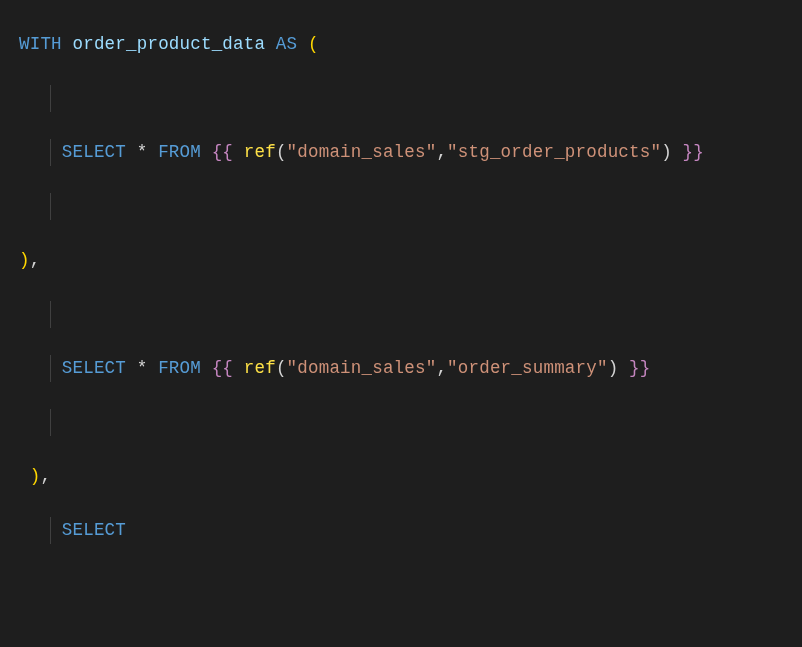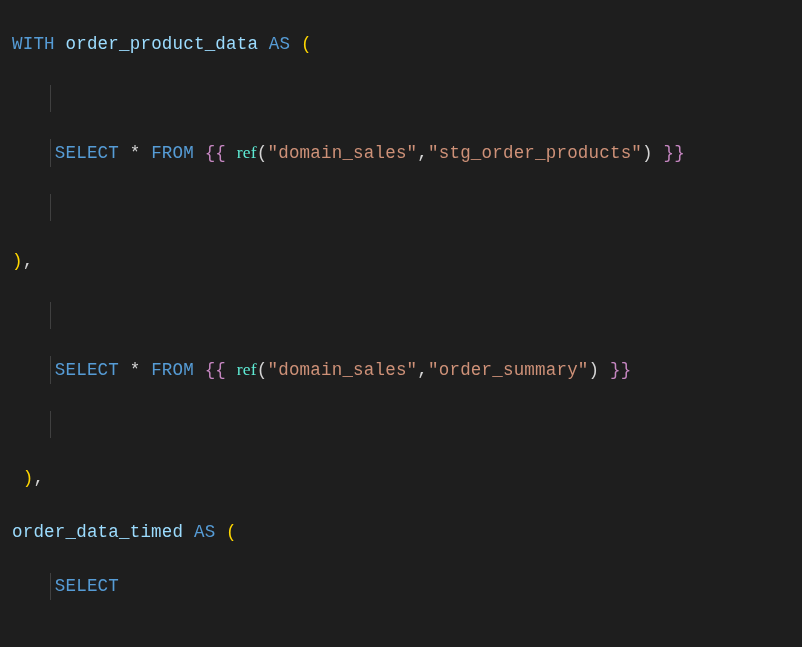--- a/index.html
+++ b/index.html
@@ -14,54 +14,53 @@
     font-family: Consolas, "Courier New", monospace;
     font-size: 17.5px;
     line-height: 27px;
     color: #d4d4d4;
     padding: 4px 0 0 0;
     white-space: pre;
     letter-spacing: 0.2px;
   }
   .line {
     display: block;
-    padding-left: 12px;
+    padding-left: 19px;
     position: relative;
   }
   .guide::before {
     content: '';
     position: absolute;
     left: 50px;
     top: 0;
     bottom: 0;
     border-left: 1px solid #404040;
   }
   .kw   { color: #569cd6; }
   .id   { color: #9cdcfe; }
-  .fn   { color: #5eead4; font-family: Liberation Serif, serif; }
+  .fn   { color: #fde047; }
   .str  { color: #ce9178; }
   .star { color: #d4d4d4; }
   .pun  { color: #d4d4d4; }
   .paren { color: #ffd700; }
   .brace { color: #c586c0; }
 </style>
 </head>
 <body>
 
 <div class="editor">
 <span class="line"><span class="kw">WITH</span> <span class="id">order_product_data</span> <span class="kw">AS</span> <span class="paren">(</span></span>
 <span class="line guide"> </span>
 <span class="line guide">    <span class="kw">SELECT</span> <span class="star">*</span> <span class="kw">FROM</span> <span class="brace">{{</span> <span class="fn">ref</span><span class="pun">(</span><span class="str">"domain_sales"</span><span class="pun">,</span><span class="str">"stg_order_products"</span><span class="pun">)</span> <span class="brace">}}</span></span>
 <span class="line guide"> </span>
 <span class="line"><span class="paren">)</span><span class="pun">,</span></span>
 <span class="line guide"> </span>
 <span class="line guide">    <span class="kw">SELECT</span> <span class="star">*</span> <span class="kw">FROM</span> <span class="brace">{{</span> <span class="fn">ref</span><span class="pun">(</span><span class="str">"domain_sales"</span><span class="pun">,</span><span class="str">"order_summary"</span><span class="pun">)</span> <span class="brace">}}</span></span>
 <span class="line guide"> </span>
 <span class="line"> <span class="paren">)</span><span class="pun">,</span></span>
-<span class="line"><span class="id">order_data_timed</span> <span class="kw">AS</span> <span class="paren">(</span></span>
 <span class="line guide">    <span class="kw">SELECT</span></span>
 
 
 
 
 
 
 
 
 

